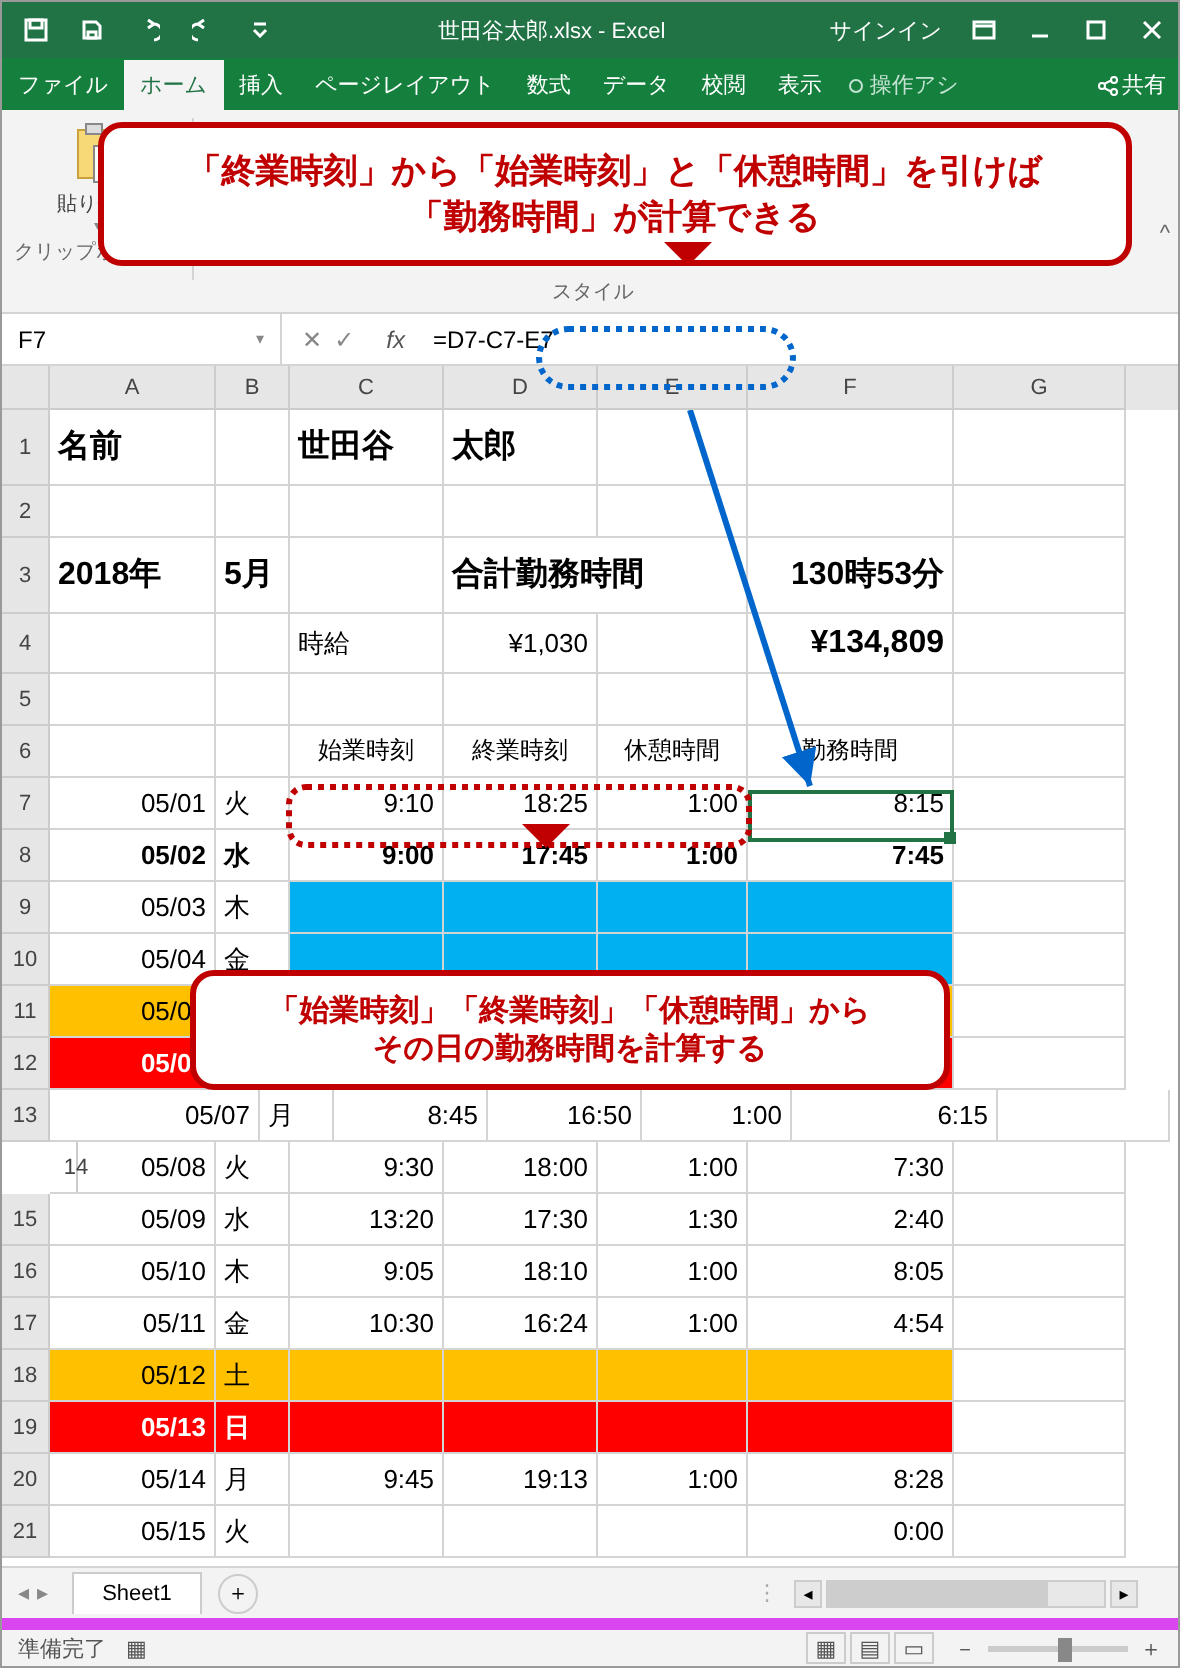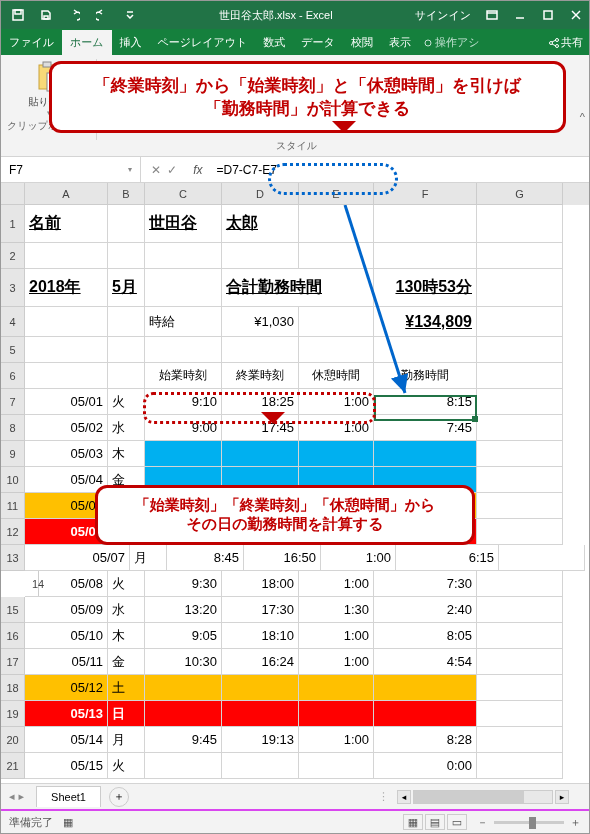--- a/index.html
+++ b/index.html
@@ -38,41 +38,41 @@
 .grid-area { position: relative; }
 .col-headers { display: flex; height: 22px; background: #e6e6e6; font-size: 11px; color: #444; }
 .corner { width: 24px; border-right: 1px solid #ccc; border-bottom: 1px solid #ccc; background: #e6e6e6; }
 .col-h { border-right: 1px solid #ccc; border-bottom: 1px solid #ccc; display: flex; align-items: center; justify-content: center; background: #e6e6e6; }
 .grid-body { display: flex; }
 .row-headers { width: 24px; }
 .row-h { height: 26px; border-right: 1px solid #ccc; border-bottom: 1px solid #ccc; background: #e6e6e6; display: flex; align-items: center; justify-content: center; font-size: 11px; color: #444; }
 .cells { flex: 1; position: relative; }
 .row { display: flex; height: 26px; }
 .cell { border-right: 1px solid #d4d4d4; border-bottom: 1px solid #d4d4d4; padding: 0 4px; display: flex; align-items: center; font-size: 13px; overflow: hidden; white-space: nowrap; }
-.cell.bold { font-weight: bold; font-size: 16px; text-decoration: underline; }
+.cell.bold { font-weight: bold; font-size: 16px; }
 .cell.hdr { font-size: 12px; justify-content: center; }
 .cell.right { justify-content: flex-end; }
 .cell.blue { background: #00b0f0; }
 .cell.yellow { background: #ffc000; }
 .cell.red { background: #ff0000; color: #fff; font-weight: bold; }
 .sel-cell { position: absolute; border: 2px solid #217346; pointer-events: none; z-index: 3; }
 .sel-cell::after { content: ""; position: absolute; right: -3px; bottom: -3px; width: 6px; height: 6px; background: #217346; }
 .dot-range { position: absolute; border: 3px dotted #c00000; border-radius: 10px; pointer-events: none; z-index: 4; }
 .dot-range::after { content: ""; position: absolute; bottom: -15px; left: 115px; border: 12px solid transparent; border-top-color: #c00000; }
 .callout-mid { position: absolute; left: 70px; top: 280px; width: 380px; background: #fff; border: 3px solid #c00000; border-radius: 12px; padding: 8px 10px; font-size: 15px; color: #c00000; text-align: center; z-index: 10; font-weight: bold; }
 .arrow-line { position: absolute; z-index: 6; pointer-events: none; }
 .sheet-tabs { position: absolute; bottom: 24px; left: 0; right: 0; height: 26px; background: #f3f3f3; border-top: 1px solid #d4d4d4; display: flex; align-items: center; font-size: 11px; }
 .sheet-nav { display: flex; gap: 4px; padding: 0 8px; color: #888; }
 .sheet-tab { background: #fff; border: 1px solid #ccc; border-bottom: none; padding: 4px 14px; margin-left: 4px; }
 .add-sheet { width: 20px; height: 20px; border: 1px solid #ccc; border-radius: 50%; display: flex; align-items: center; justify-content: center; margin-left: 8px; cursor: pointer; }
 .hscroll { margin-left: auto; display: flex; align-items: center; gap: 2px; padding-right: 20px; }
 .hscroll .track { width: 140px; height: 14px; background: #e8e8e8; border: 1px solid #ccc; position: relative; }
 .hscroll .thumb { position: absolute; left: 0; width: 110px; height: 100%; background: #cdcdcd; }
 .hscroll .arr { width: 14px; height: 14px; border: 1px solid #ccc; background: #e8e8e8; display: flex; align-items: center; justify-content: center; font-size: 9px; }
-.statusbar { position: absolute; bottom: 0; left: 0; right: 0; height: 24px; background: #f3f3f3; border-top: 2px solid #d946ef; display: flex; align-items: center; font-size: 11px; color: #555; padding: 0 8px; }
+.statusbar { position: absolute; bottom: 0; left: 0; right: 0; height: 24px; background: #f3f3f3; border-top: 6px solid #d946ef; display: flex; align-items: center; font-size: 11px; color: #555; padding: 0 8px; }
 .statusbar .views { margin-left: auto; display: flex; gap: 2px; align-items: center; }
 .statusbar .view-btn { width: 20px; height: 16px; border: 1px solid #ccc; display: flex; align-items: center; justify-content: center; }
 .zoom { display: flex; align-items: center; gap: 6px; margin-left: 10px; }
 .zoom .slider { width: 70px; height: 3px; background: #ccc; position: relative; }
 .zoom .slider .t { position: absolute; left: 50%; top: -4px; width: 7px; height: 12px; background: #888; }
 .expand-ribbon { position: absolute; right: 4px; top: 56px; z-index: 2; color: #666; font-size: 11px; }
 </style>
 </head>
 <body>
 
@@ -310,21 +310,21 @@
         </div>
         <div class="row" style="height: 26px;">
           <div class="cell right " style="width: 83px;">05/01</div>
           <div class="cell" style="width: 37px;">火</div>
           <div class="cell right" style="width: 77px;">9:10</div>
           <div class="cell right" style="width: 77px;">18:25</div>
           <div class="cell right" style="width: 75px;">1:00</div>
           <div class="cell right" style="width: 103px;">8:15</div>
           <div class="cell" style="width: 86px;"></div>
         </div>
-        <div class="row" style="height: 26px;">
+        <div class="row" style="height: 26px; font-weight: bold;">
           <div class="cell right " style="width: 83px;">05/02</div>
           <div class="cell" style="width: 37px;">水</div>
           <div class="cell right" style="width: 77px;">9:00</div>
           <div class="cell right" style="width: 77px;">17:45</div>
           <div class="cell right" style="width: 75px;">1:00</div>
           <div class="cell right" style="width: 103px;">7:45</div>
           <div class="cell" style="width: 86px;"></div>
         </div>
         <div class="row" style="height: 26px;">
           <div class="cell right " style="width: 83px;">05/03</div>

